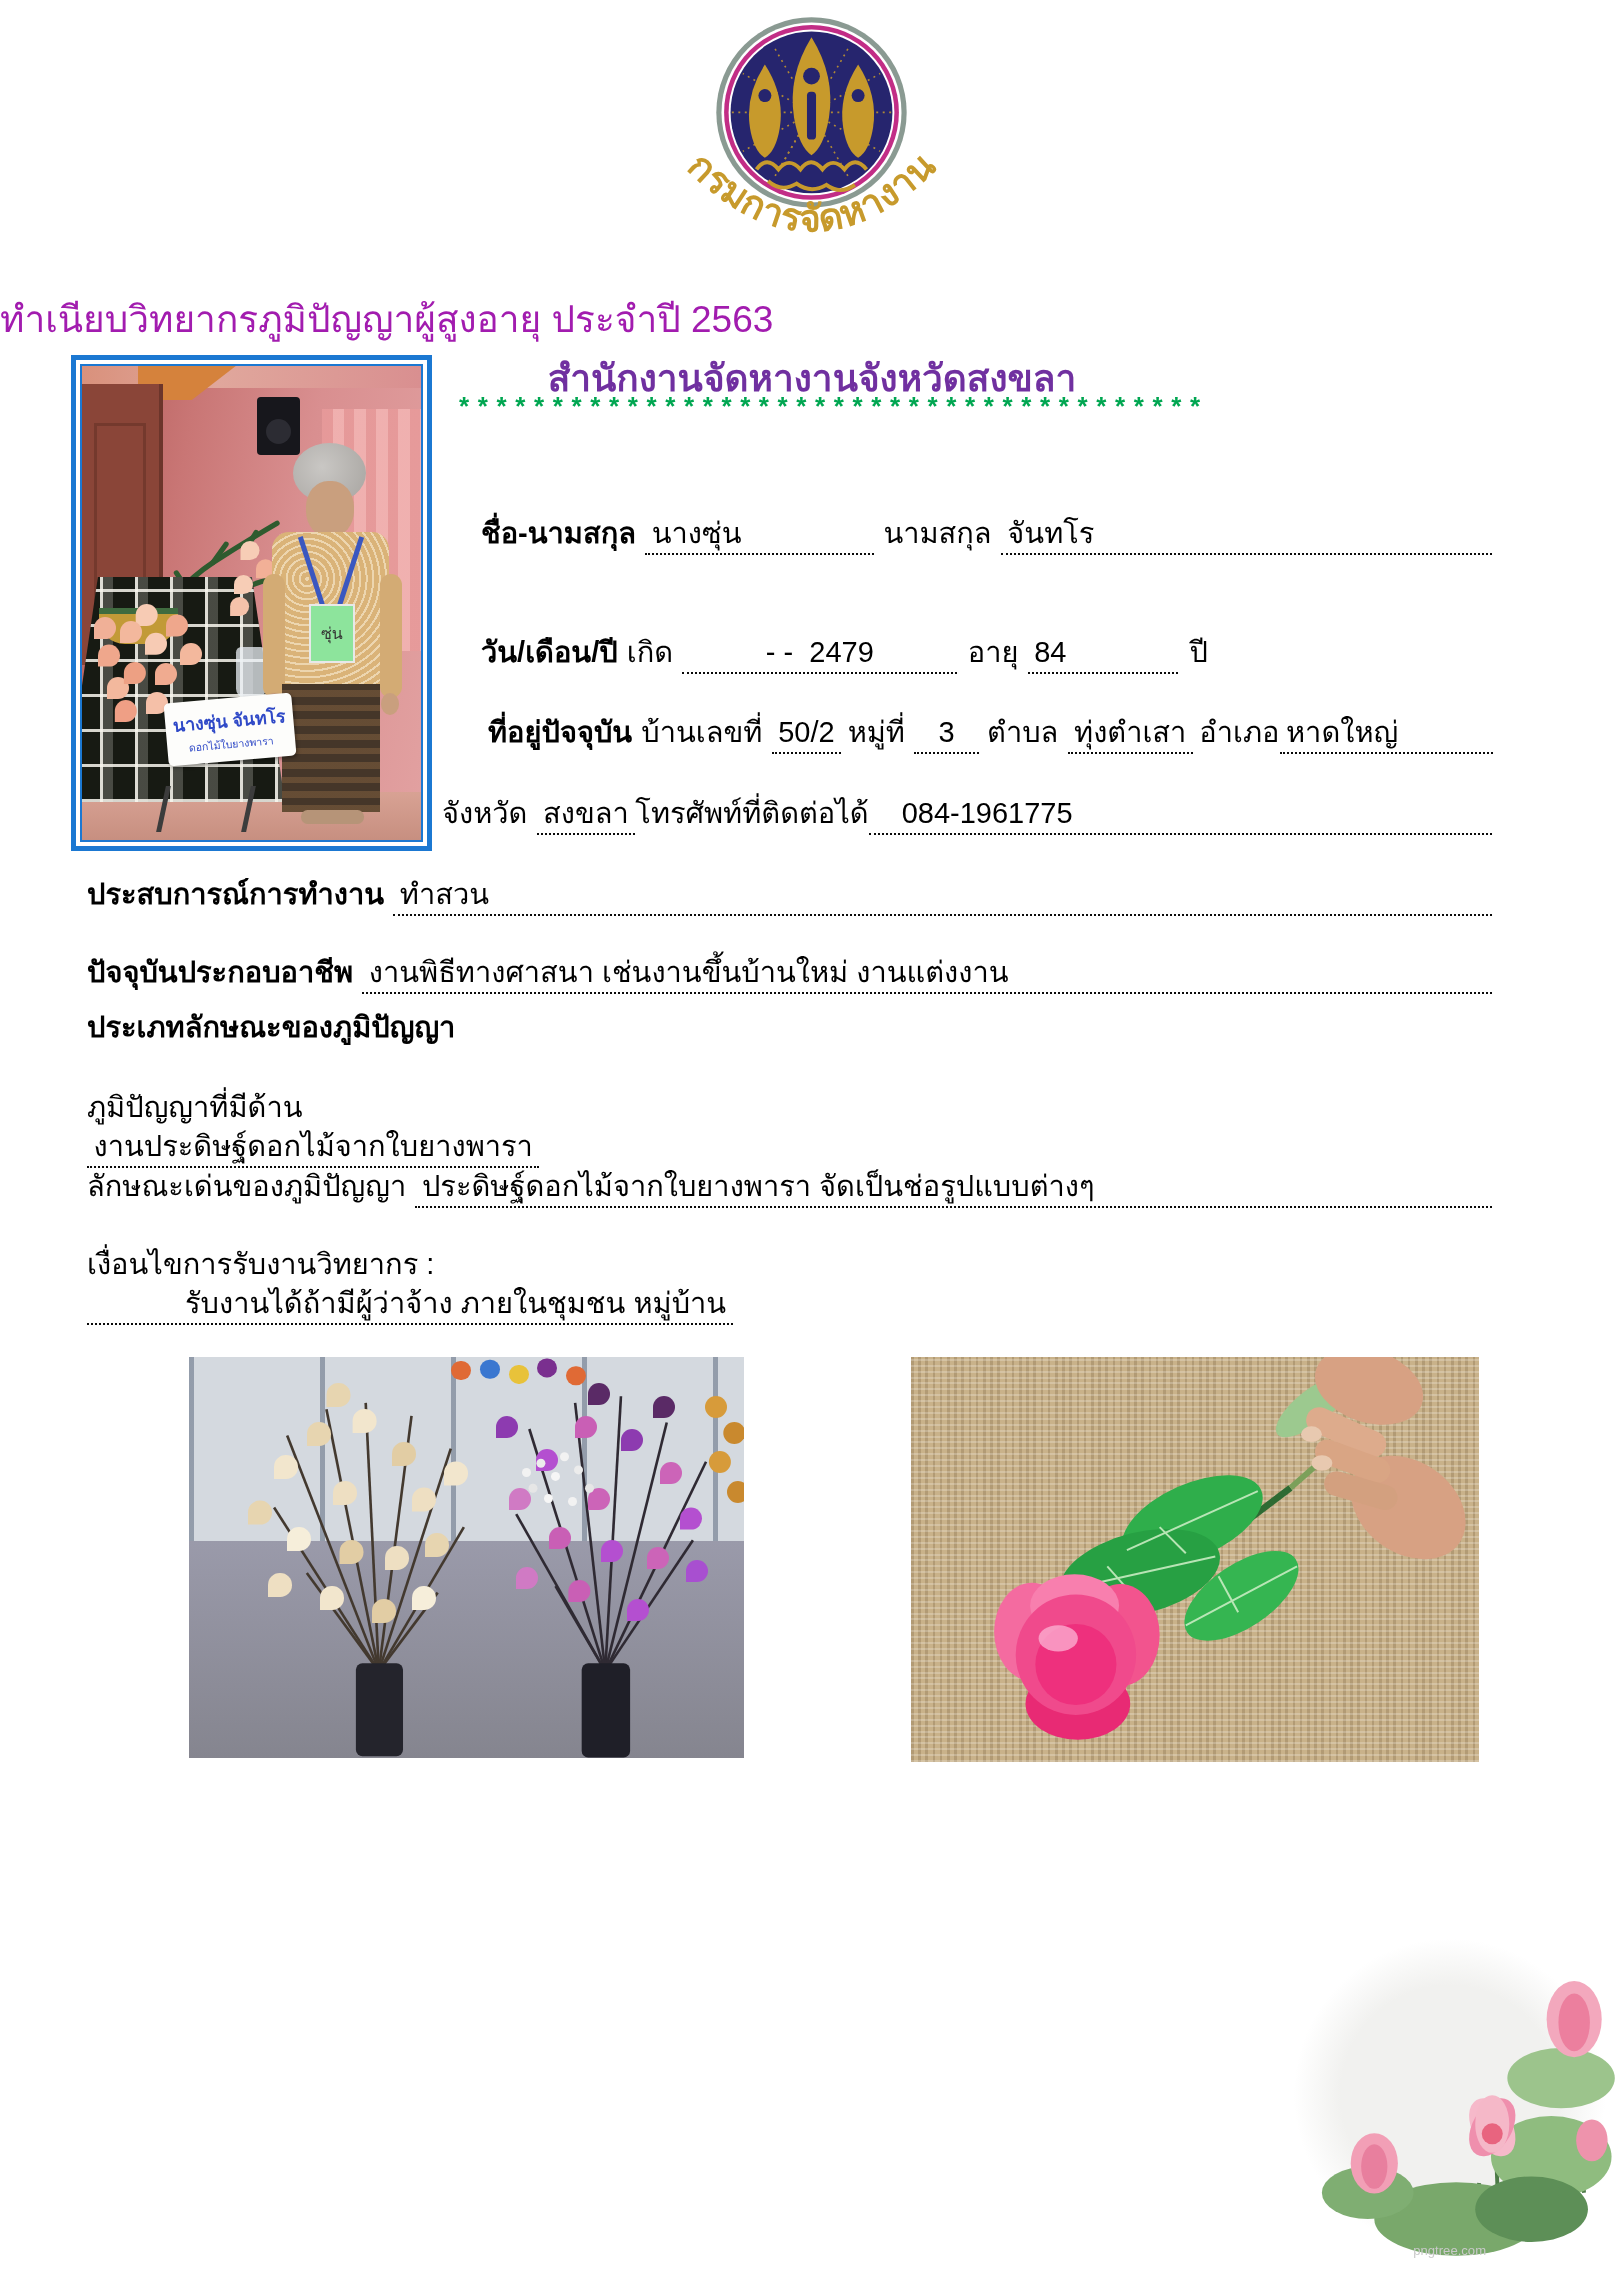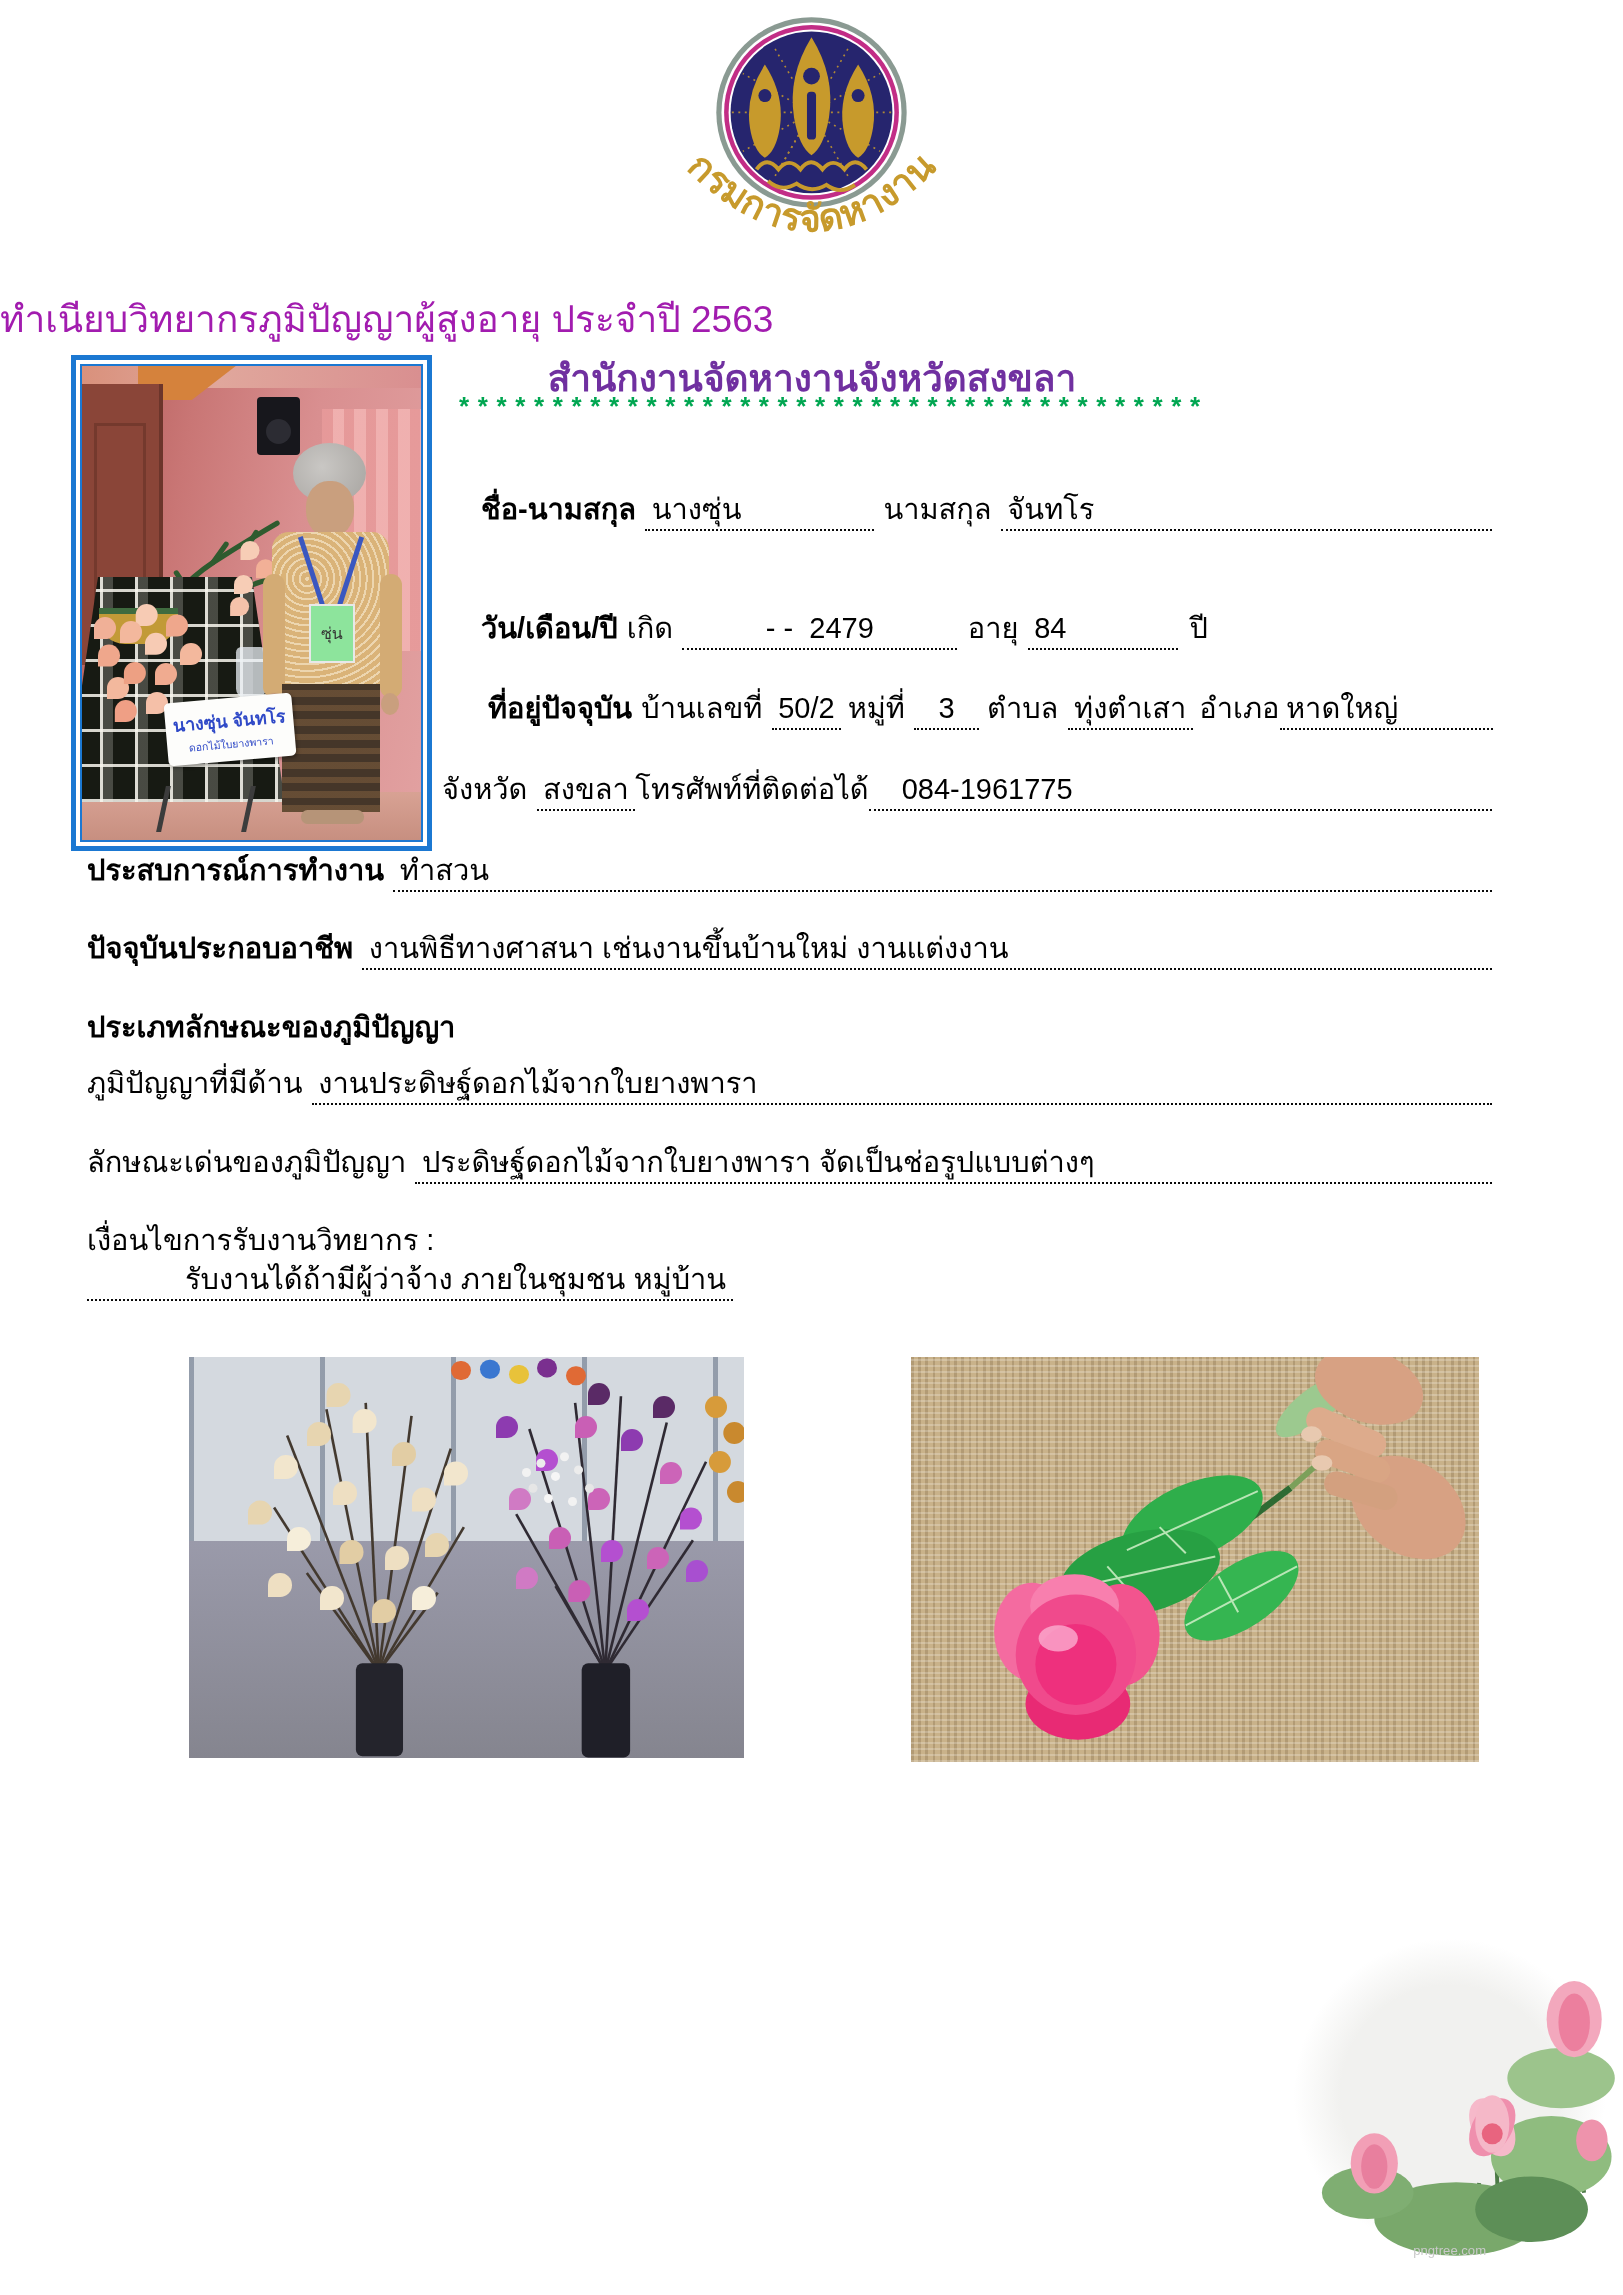--- a/index.html
+++ b/index.html
@@ -72,34 +72,34 @@
   .pw-badge{position:absolute;left:50px;top:161px;width:42px;height:55px;background:#8de49c;border:2px solid #e8e8e8;
             display:flex;align-items:center;justify-content:center;font-size:16px;color:#333;}
   .pw-sign{position:absolute;left:84px;bottom:79px;width:128px;height:63px;background:#fdfdfb;border-radius:5.2px;
            transform:rotate(-5deg);box-shadow:1.3px 2px 3.9px rgba(0,0,0,.35);text-align:center;color:#2f49c7;}
   .pw-sign .l1{font-size:17.7px;margin-top:9.2px;font-weight:700;}
   .pw-sign .l2{font-size:10.5px;margin-top:1.3px;}
 
   
   .row{position:absolute;display:flex;align-items:baseline;font-size:29px;line-height:1.35;}
   .b{font-weight:700;}
-  .lab{white-space:nowrap;margin-right:9.2px;}
+  .lab{white-space:nowrap;margin-right:9.2px;margin-top:24px;}
   .lab0{white-space:nowrap;margin-right:0;}
   .seg{border-bottom:2px dotted #0a0a0a;white-space:pre;padding:0 6.5px;}
   .grow{flex:1 1 auto;border-bottom:2px dotted #0a0a0a;min-width:13px;}
   .c{text-align:center;}
 
   .r-name{left:481px;top:490px;width:1011px;}
   .r-birth{left:481px;top:609px;width:1011px;}
   .r-addr{left:488px;top:689px;width:1005px;}
   .r-prov{left:442px;top:770px;width:1050px;}
   .r-exp{left:87px;top:851px;width:1405px;}
   .r-occ{left:87px;top:929px;width:1405px;}
   .r-head{left:87px;top:1008px;width:1405px;}
-  .r-wis{left:87px;top:1064px;width:1405px;}
+  .r-wis{left:87px;top:1064px;width:1405px;flex-direction:column;}
   .r-feat{left:87px;top:1143px;width:1405px;}
   .r-cond{left:87px;top:1221px;width:1405px;flex-direction:column;}
 
   
   .photoA{position:absolute;left:189px;top:1357px;width:555px;height:401px;overflow:hidden;background:#8f8f9f;}
   .pa-wall{position:absolute;left:0;top:0;width:100%;height:46%;background:#d4d9df;
            background-image:repeating-linear-gradient(90deg,rgba(140,150,165,.9) 0 4.6px,transparent 4.6px 131px);}
   .pa-carpet{position:absolute;left:0;bottom:0;width:100%;height:54%;
              background:linear-gradient(#9a9aaa,#85858f);}
   .pa-svg{position:absolute;inset:0;}

